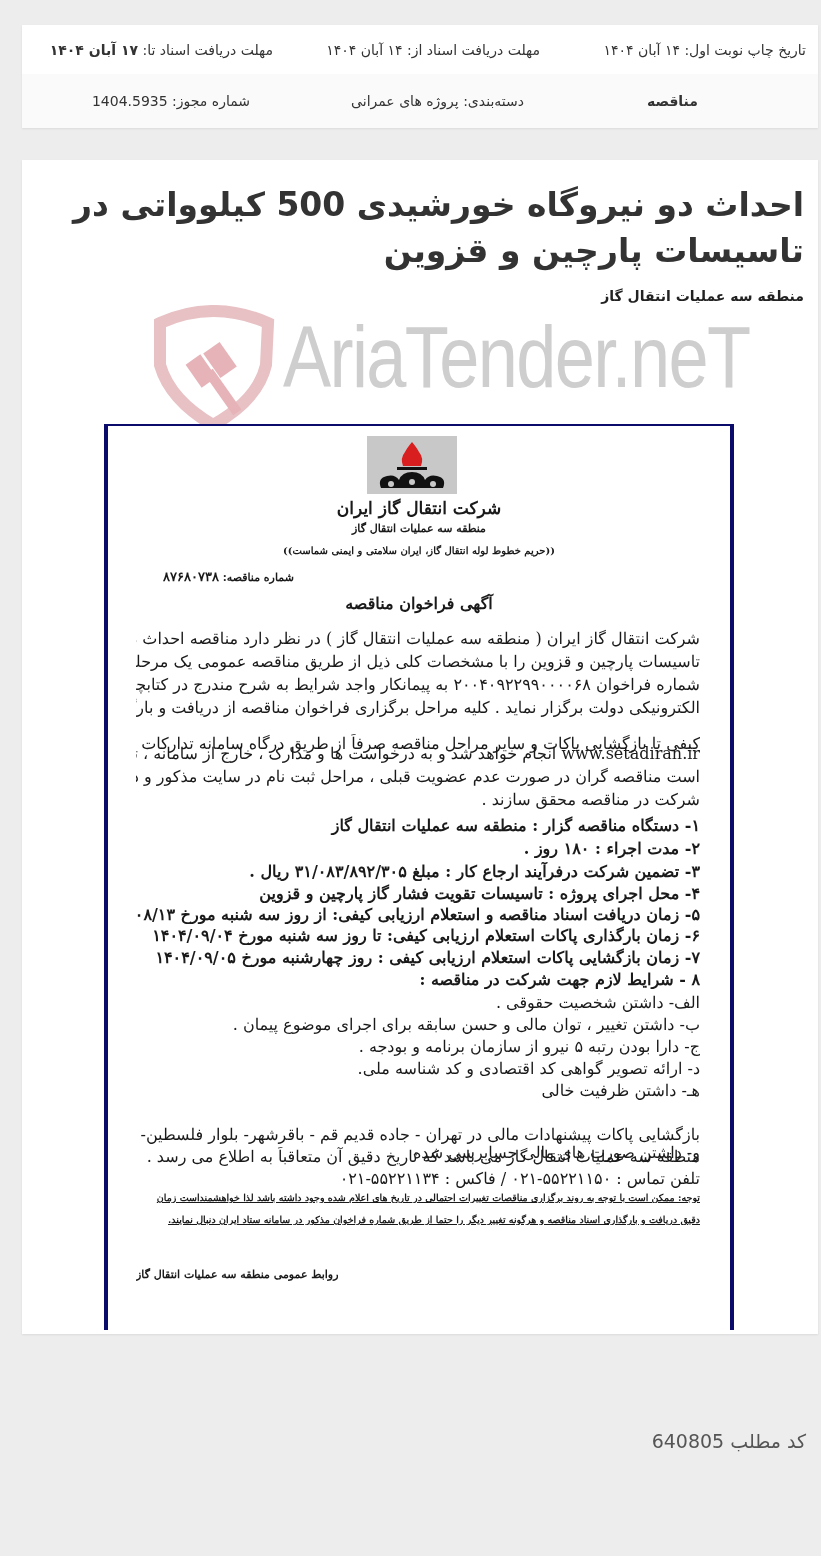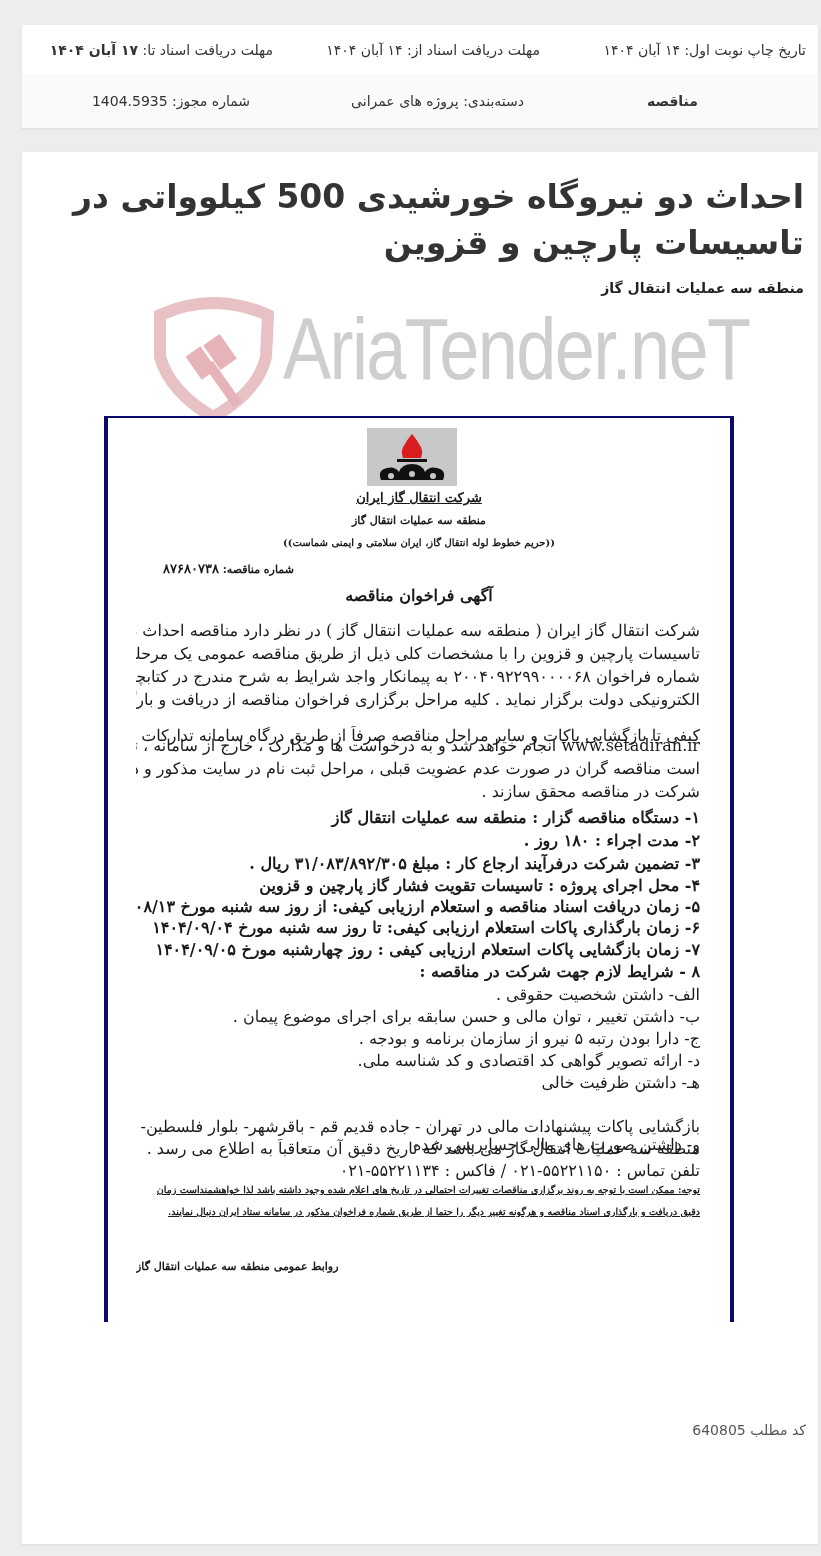--- a/index.html
+++ b/index.html
@@ -14,21 +14,21 @@
   }
   .info-row {
     position: absolute; left: 0; right: 0; display: flex; align-items: center;
     font-size: 14px; color: #333;
   }
   .info-row.r1 { top: 0; height: 49px; background: #fff; }
   .info-row.r2 { top: 49px; height: 54px; background: #fafafa; }
   .info-cell { position: absolute; white-space: nowrap; }
   .info-cell b { font-weight: bold; }
   .main-card2 {
-    position: absolute; left: 22px; top: 152px; width: 796px; height: 1392px;
+    position: absolute; left: 22px; top: 160px; width: 796px; height: 1174px;
     background: #fff; box-shadow: 0 1px 2px rgba(0,0,0,0.08);
   }
   .title {
     position: absolute; right: 14px; top: 22px; width: 760px;
     font-family: "DejaVu Sans", sans-serif; font-weight: bold;
     font-size: 33px; line-height: 46px; color: #333; text-align: right;
   }
   .subtitle {
     position: absolute; right: 14px; top: 128px;
     font-size: 14px; font-weight: bold; color: #222;
@@ -57,21 +57,21 @@
   .scan .center {
     position: absolute; left: 0; right: 0; text-align: center; font-weight: bold;
   }
   .scan .line {
     position: absolute; right: 30px; left: 28px; font-size: 16px;
     white-space: nowrap; text-align: right; overflow: hidden;
   }
   .scan .line.bold { font-weight: bold; }
   .footer-code {
     position: absolute; right: 12px; top: 1270px;
-    font-size: 14px; color: #555;
+    font-size: 19px; color: #555;
   }
 </style>
 </head>
 <body>
 
 <div class="info-card">
   <div class="info-row r1">
     <div class="info-cell" style="right:12px;">
       <span>تاریخ چاپ نوبت اول:</span>
       <span>۱۴ آبان ۱۴۰۴</span>
@@ -118,21 +118,21 @@
     <div class="logo">
       <svg width="90" height="58" viewBox="0 0 90 58">
         <path d="M45 6 Q40 12 38 16 Q33 22 36 30 L54 30 Q57 22 52 16 Q50 12 45 6 Z" fill="#d81e1e"></path>
         <rect x="30" y="31" width="30" height="3" fill="#111"></rect>
         <path d="M14 52 Q10 42 20 40 Q28 38 32 44 Q35 36 45 36 Q55 36 58 44 Q62 38 70 40 Q80 42 76 52 Z" fill="#111"></path>
         <circle cx="24" cy="48" r="3" fill="#c8c8c8"></circle>
         <circle cx="66" cy="48" r="3" fill="#c8c8c8"></circle>
         <circle cx="45" cy="46" r="3" fill="#c8c8c8"></circle>
       </svg>
     </div>
-    <div class="center" style="top:72px;font-size:13px;text-decoration:underline;">شرکت انتقال گاز ایران</div>
+    <div class="center" style="top:72px;font-size:17px;">شرکت انتقال گاز ایران</div>
     <div class="center" style="top:96px;font-size:11px;">منطقه سه عملیات انتقال گاز</div>
     <div class="center" style="top:119px;font-size:10px;">((حریم خطوط لوله انتقال گاز، ایران سلامتی و ایمنی شماست))</div>
     <div class="line bold" style="top:143px;right:auto;left:55px;font-size:11px;">
       <span>شماره مناقصه:</span>
       <span style="font-size:13px;">۸۷۶۸۰۷۳۸</span>
     </div>
     <div class="center" style="top:168px;font-size:16px;">آگهی فراخوان مناقصه</div>
 
     <div class="line" style="top:203px;">شرکت انتقال گاز ایران ( منطقه سه عملیات انتقال گاز ) در نظر دارد مناقصه احداث دو نیروگاه خورشیدی ۵۰۰ کیلوواتی در</div>
     <div class="line" style="top:226px;">تاسیسات پارچین و قزوین را با مشخصات کلی ذیل از طریق مناقصه عمومی یک مرحله ای و ارزیابی قبلی (همزمان) به</div>

